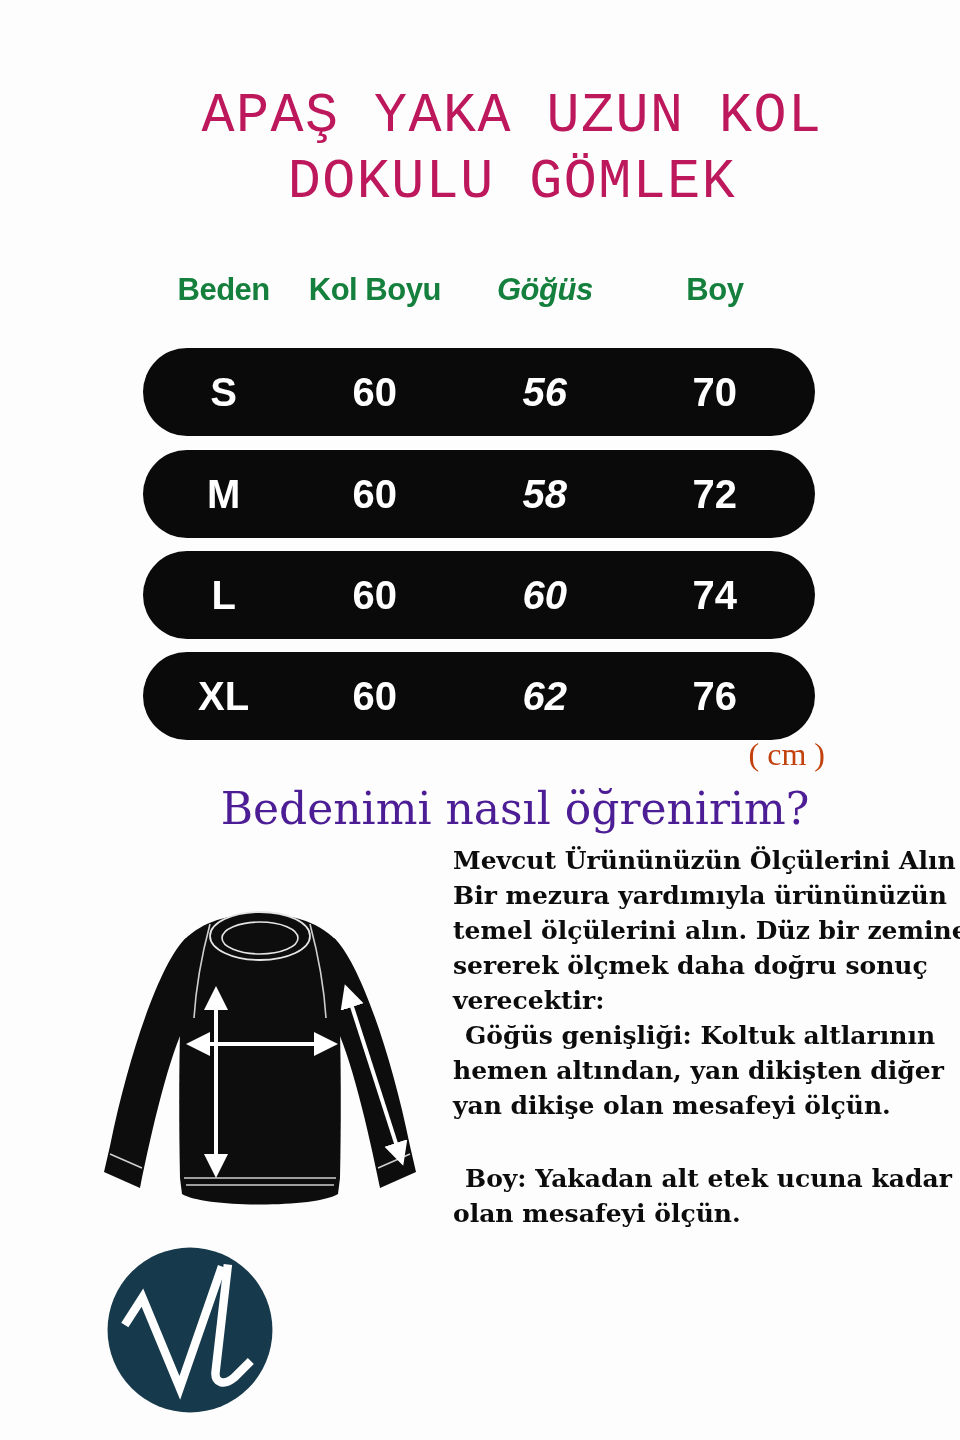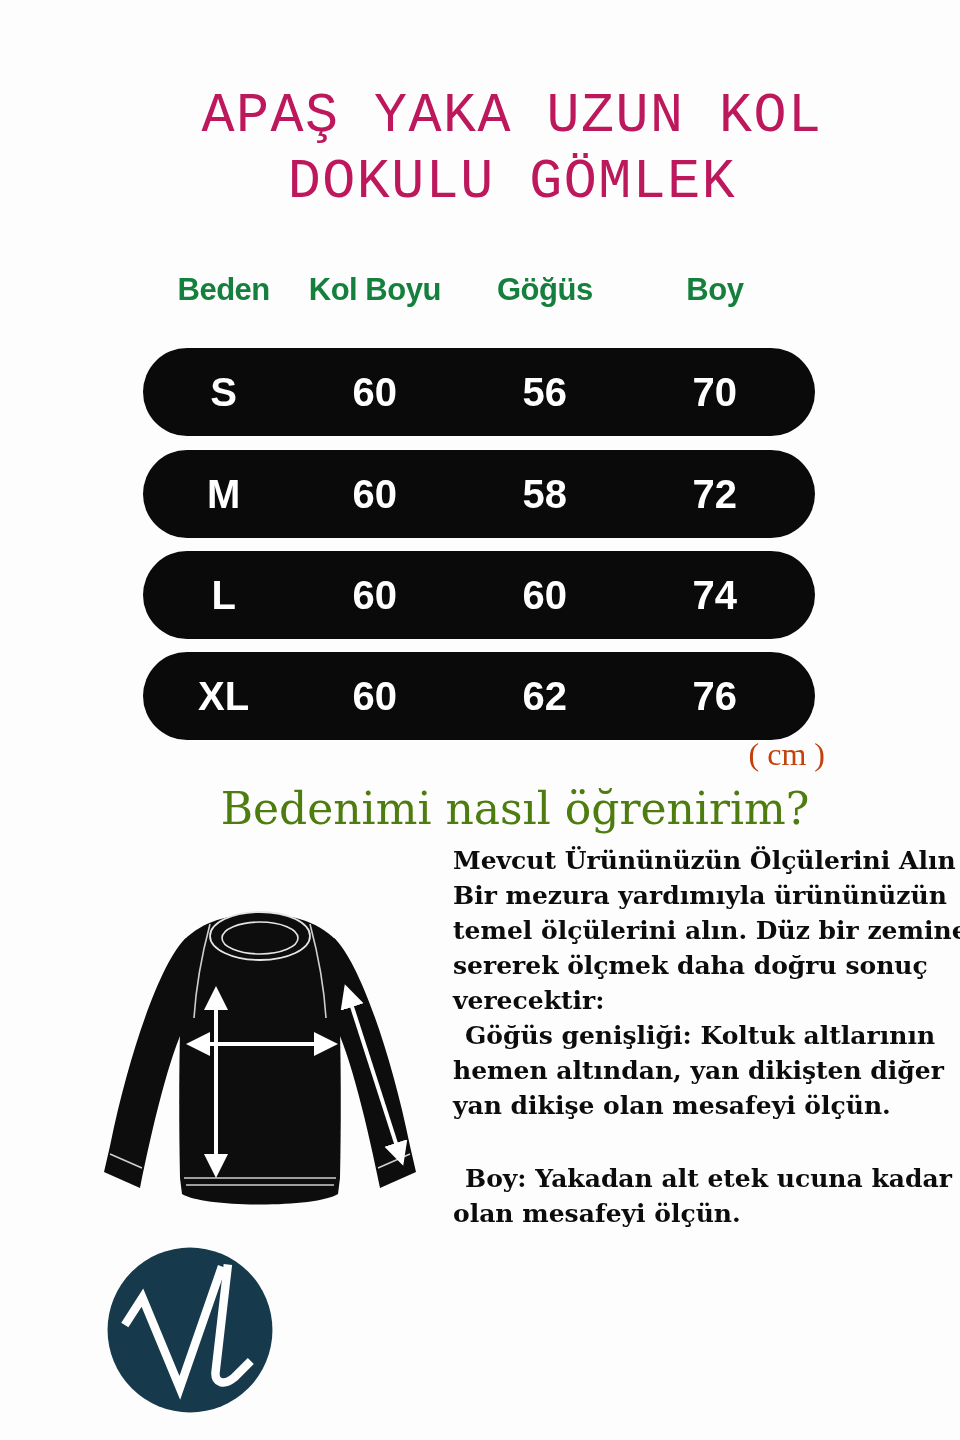--- a/index.html
+++ b/index.html
@@ -22,30 +22,30 @@
     white-space:nowrap;
   }
   .pill{
     position:absolute;left:143px;width:672px;height:88px;
     background:#0a0a0a;border-radius:44px;
   }
   .pill .col{
     position:absolute;top:50%;transform:translate(-50%,-50%);
     color:#ffffff;font-weight:bold;font-size:40px;white-space:nowrap;
   }
-  .c1{left:12%;} .c2{left:34.5%;} .c3{left:59.8%;} .c4{left:85.1%;}
+  .c1{left:12%;} .c2{left:34.5%;} .c3{left:59.8%;font-style:italic;} .c4{left:85.1%;}
   .row-s{top:348px;} .row-m{top:450px;} .row-l{top:551px;} .row-xl{top:652px;}
   .unit-note{
     position:absolute;top:736px;left:630px;width:195px;text-align:right;
     font-family:"Liberation Serif",serif;font-size:32px;color:#c2410c;
   }
   
   .guide-heading{
     position:absolute;top:783px;left:70px;width:890px;text-align:center;
-    font-family:"DejaVu Serif",serif;font-size:44px;color:#4d7c0f;
+    font-family:"DejaVu Serif",serif;font-size:44px;color:#4c1d95;
   }
   .guide-text{
     position:absolute;top:843px;left:412px;width:542px;
     font-family:"DejaVu Serif",serif;font-weight:bold;
     font-size:25px;line-height:35px;color:#0c0c0c;margin-left:41px;
   }
   .guide-text p{margin:0;}
   .p-indent{text-indent:12px;}
   .p-boy{margin-top:38px !important;}
   .p-kol{margin-top:52px !important;}

